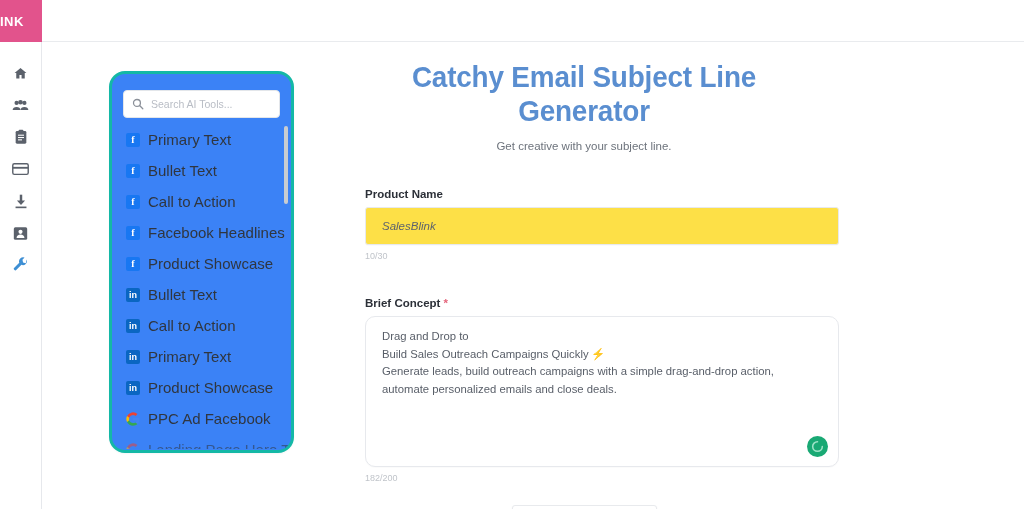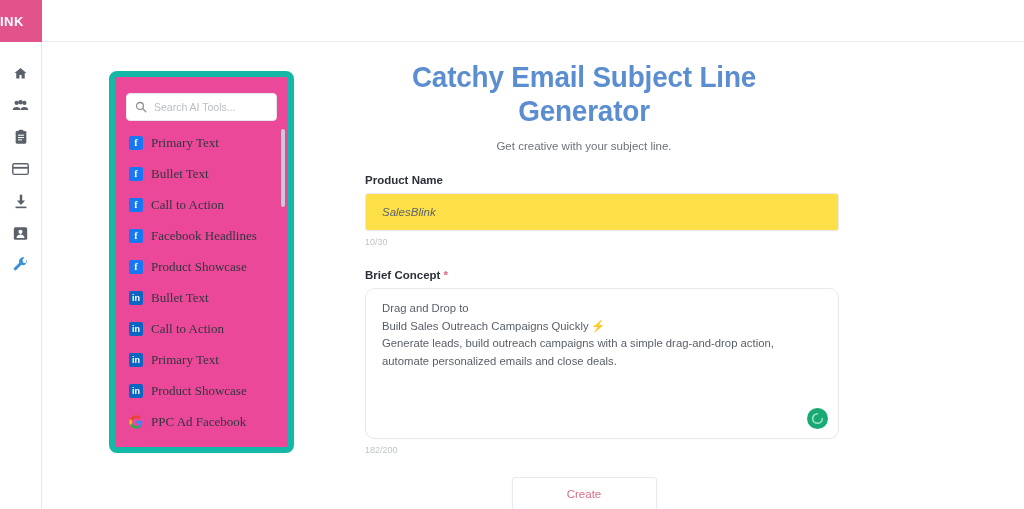--- a/index.html
+++ b/index.html
@@ -87,23 +87,23 @@
     background: #ffffff;
   }
 
   
   .tools-panel {
     position: absolute;
     left: 67px;
     top: 28px;
     width: 185px;
     height: 382px;
-    background: #ec4899;
-    border: 6px solid #14b8a6;
-    border-radius: 8px;
+    background: #3b82f6;
+    border: 3px solid #14b8a6;
+    border-radius: 16px;
     box-shadow: 0 1px 2px rgba(16,24,40,.04);
     overflow: hidden;
   }
   .search-wrap {
     margin: 16px 11px 6px 11px;
     height: 28px;
     border: 1px solid #e3e6ea;
     border-radius: 4px;
     display: flex;
     align-items: center;
@@ -145,23 +145,23 @@
     justify-content: center;
     font-size: 10px;
     font-weight: bold;
     color: #fff;
     font-family: "Liberation Serif", serif;
   }
   .ico-fb { background: #1877f2; }
   .ico-li { background: #0a66c2; font-family: "Liberation Sans", sans-serif; font-size: 9px; }
   .ico-g  { background: transparent; }
   .tool-label {
-    font-size: 13px;
+    font-size: 15px;
     color: #30363f;
-    font-family: Liberation Serif, serif;
+    font-family: Liberation Sans, sans-serif;
     white-space: nowrap;
     text-align: right;
   }
   .tool-row.partial { opacity: .55; }
 
   .tools-scrollbar {
     position: absolute;
     right: 3px;
     top: 0;
     width: 4px;
@@ -195,21 +195,21 @@
     letter-spacing: -0.2px;
   }
   .page-subtitle {
     text-align: center;
     margin-top: 13px;
     font-size: 11.5px;
     color: #6d737c;
     font-family: "Liberation Sans", sans-serif;
   }
 
-  .field { margin-top: 22px; padding-left: 36px; }
+  .field { margin-top: 36px; padding-left: 36px; }
   .field-label {
     font-size: 11.5px;
     font-weight: bold;
     color: #2c3038;
     margin-bottom: 7px;
     font-family: "Liberation Sans", sans-serif;
   }
   .field-label .req { color: #e4647a; font-weight: bold; }
 
   .text-input {

